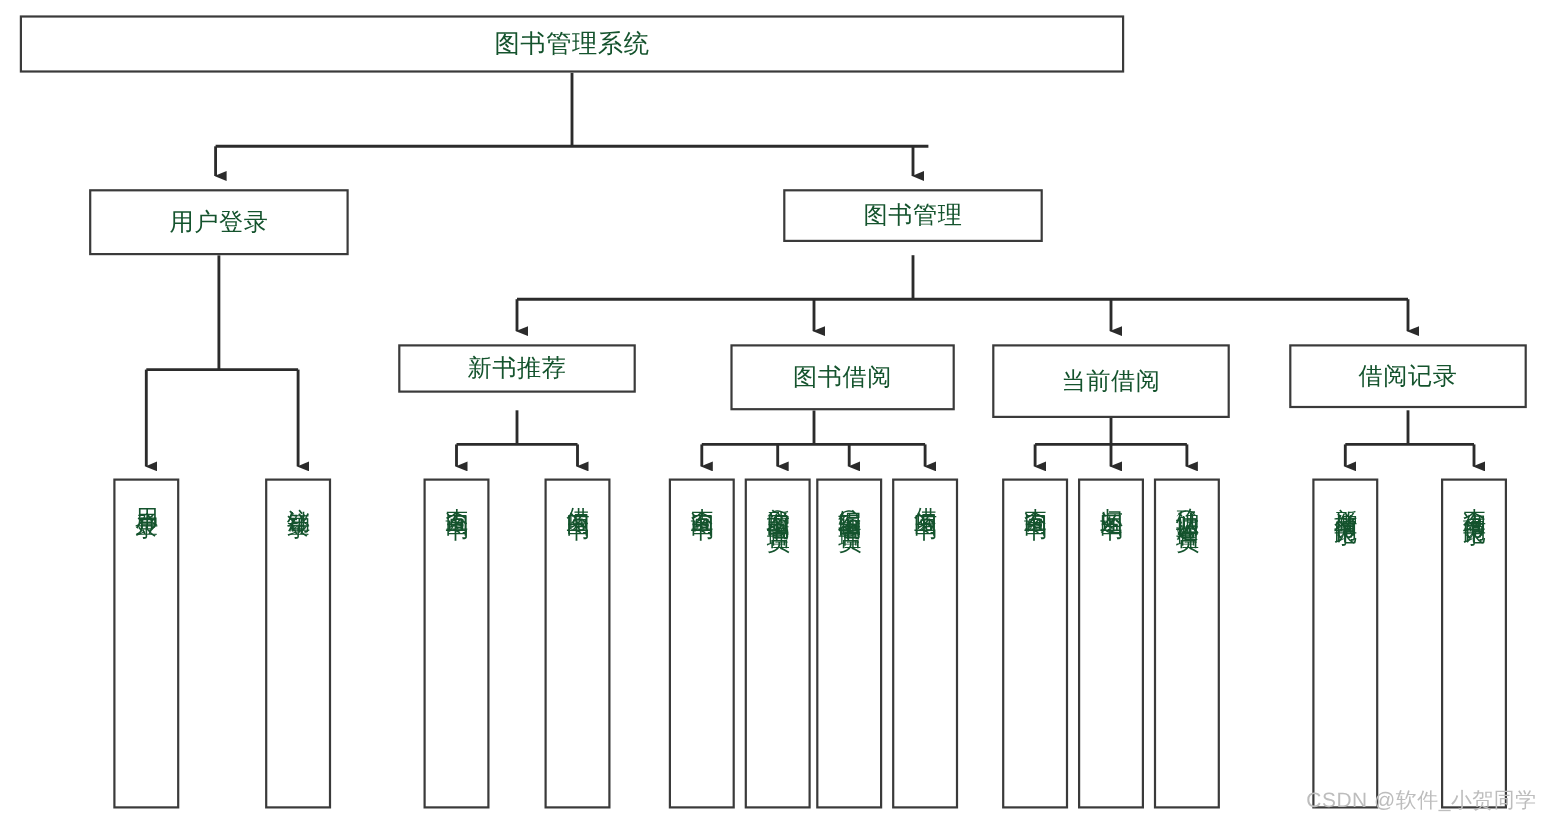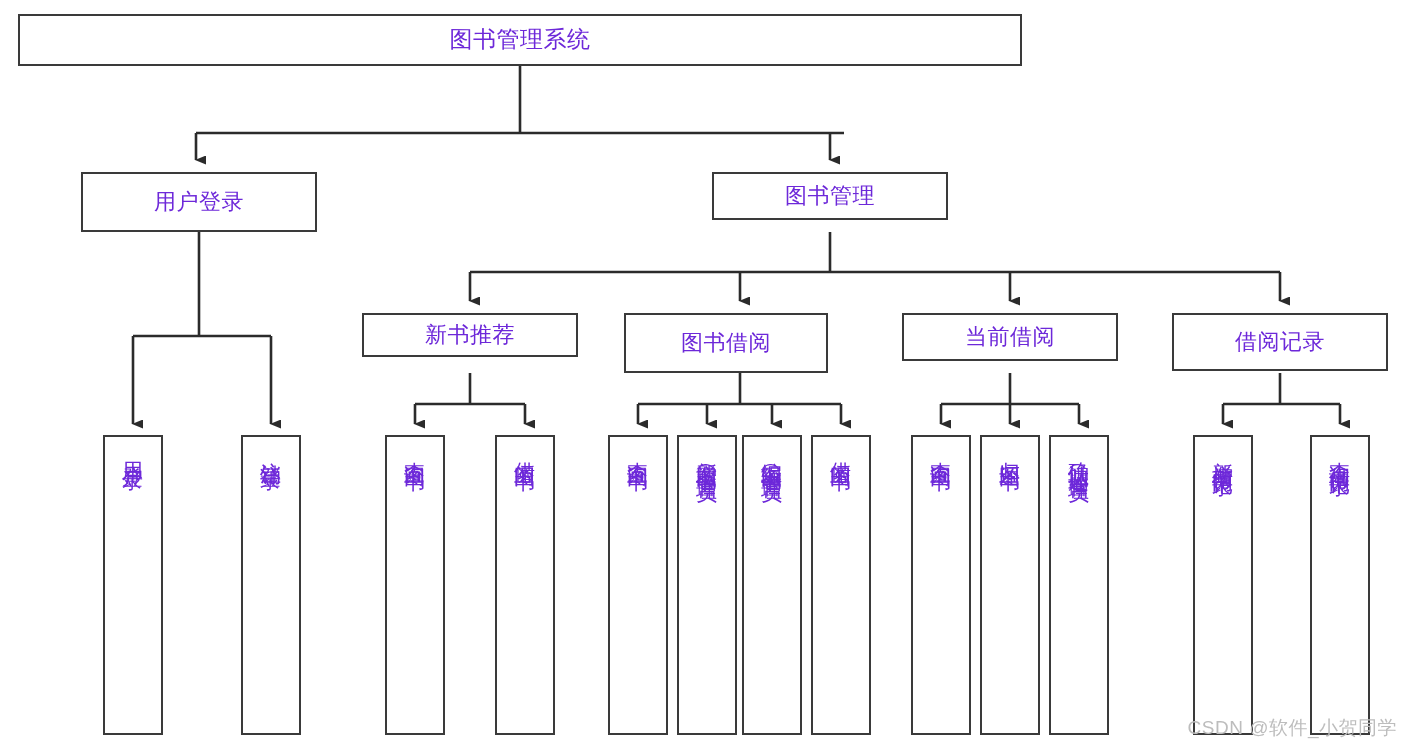--- a/index.html
+++ b/index.html
@@ -28,21 +28,21 @@
     position: absolute;
     box-sizing: border-box;
     border: 2.5px solid #3a3a3a;
     background: #ffffff;
     display: flex;
     align-items: center;
     justify-content: center;
     z-index: 3;
   }
   .node-label {
-    color: #6d28d9;
+    color: #14532d;
     text-align: left;
     line-height: 1.18;
     white-space: pre;
   }
   .node-box.horiz .node-label {
     font-size: 22px;
     letter-spacing: 0.5px;
   }
   .node-box.root .node-label {
     font-size: 23px;
@@ -134,24 +134,24 @@
   <div class="node-box horiz" style="left:81px; top:172px; width:236px; height:60px;">
     <span class="node-label">用户登录</span>
   </div>
   <div class="node-box horiz" style="left:712px; top:172px; width:236px; height:48px;">
     <span class="node-label">图书管理</span>
   </div>
 
   <div class="node-box horiz" style="left:362px; top:313px; width:216px; height:44px;">
     <span class="node-label">新书推荐</span>
   </div>
-  <div class="node-box horiz" style="left:624px; top:313px; width:204px; height:60px;">
+  <div class="node-box horiz" style="left:664px; top:313px; width:204px; height:60px;">
     <span class="node-label">图书借阅</span>
   </div>
-  <div class="node-box horiz" style="left:902px; top:313px; width:216px; height:48px;">
+  <div class="node-box horiz" style="left:902px; top:313px; width:216px; height:67px;">
     <span class="node-label">当前借阅</span>
   </div>
   <div class="node-box horiz" style="left:1172px; top:313px; width:216px; height:58px;">
     <span class="node-label">借阅记录</span>
   </div>
 
   <div class="node-box vert" style="left:103px; top:435px; width:60px; height:300px;">
     <span class="node-label">用户登录</span>
   </div>
   <div class="node-box vert" style="left:241px; top:435px; width:60px; height:300px;">

